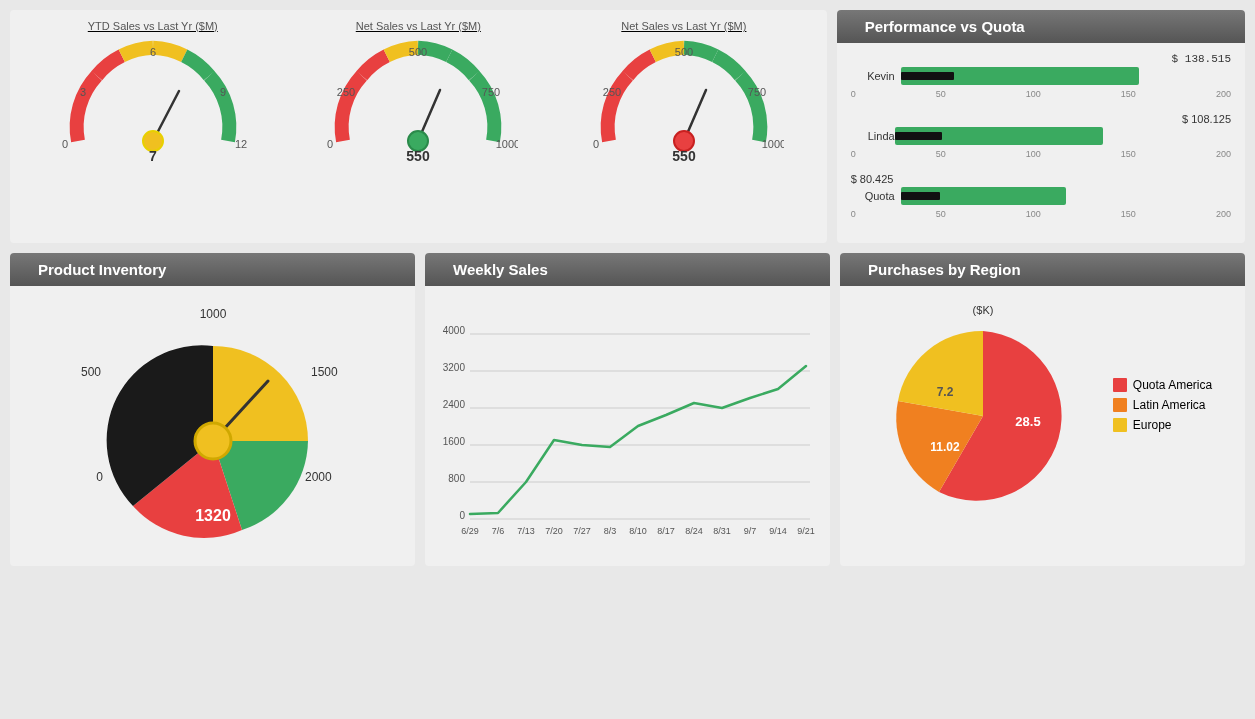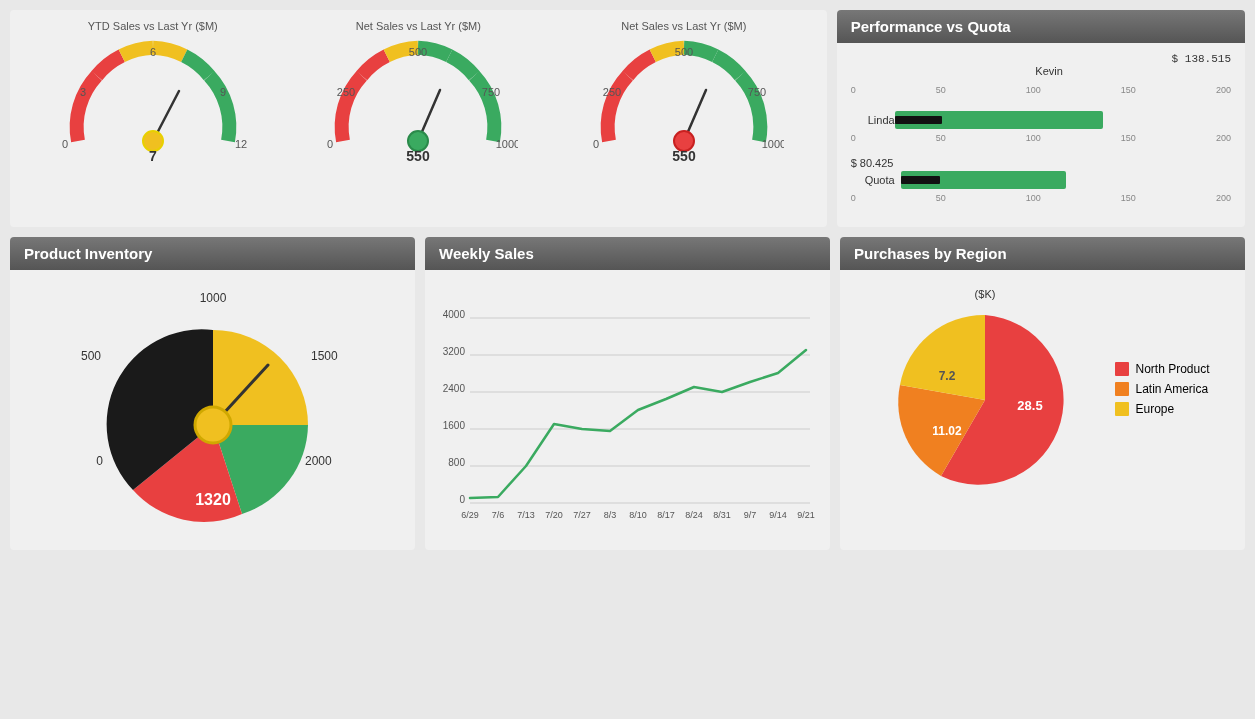--- a/index.html
+++ b/index.html
@@ -29,30 +29,31 @@
       grid-column: 1 / -1;
     }
     .panel {
       background: #f0f0f0;
       border-radius: 4px;
       overflow: hidden;
     }
     .panel-header {
       background: linear-gradient(180deg, #777 0%, #555 100%);
       color: white;
-      padding: 8px 14px;
+      padding: 8px 28px;
       font-size: 15px;
       font-weight: bold;
     }
     
     .gauges-container {
       display: flex;
       justify-content: space-around;
       align-items: center;
       padding: 10px;
+      text-decoration: underline;
     }
     .gauge-wrap {
       text-align: center;
     }
     .gauge-title {
       font-size: 11px;
       color: #555;
       margin-bottom: 4px;
     }
     .gauge-svg {
@@ -191,37 +192,40 @@
     </div>
 
     <div class="panel">
       <div class="panel-header">Performance vs Quota</div>
       <div class="perf-chart">
 
         <div class="perf-row">
           <div style="display:flex; justify-content:flex-end;">
             <span style="font-size:11px;color:#333;font-family:Liberation Mono, monospace;">$ 138.515</span>
           </div>
-          <div style="display:flex; align-items:center; gap:6px;flex-direction:column;">
+          <div style="display:flex; align-items:center; gap:6px;">
             <span style="font-size:11px;color:#333;width:44px;text-align:right;">Kevin</span>
             <div style="flex:1; position:relative; height:22px;">
               <div style="position:absolute;top:2px;left:0;height:18px;width:72%;background:#3aaa60;border-radius:2px;"></div>
               <div style="position:absolute;top:7px;left:0;height:8px;width:16%;background:#111;border-radius:1px;z-index:2;"></div>
             </div>
           </div>
           <div class="perf-axis">
             <span>0</span>
               <span>50</span>
               <span>100</span>
               <span>150</span>
               <span>200</span>
           </div>
         </div>
 
         <div class="perf-row">
+          <div style="display:flex; justify-content:flex-end;">
+            <span style="font-size:11px;color:#333;">$ 108.125</span>
+          </div>
           <div style="display:flex; align-items:center; gap:0;">
             <span style="font-size:11px;color:#333;width:44px;text-align:right;">Linda</span>
             <div style="flex:1; position:relative; height:22px;">
               <div style="position:absolute;top:2px;left:0;height:18px;width:62%;background:#3aaa60;border-radius:2px;"></div>
               <div style="position:absolute;top:7px;left:0;height:8px;width:14%;background:#111;border-radius:1px;z-index:2;"></div>
             </div>
           </div>
           <div class="perf-axis">
             <span>0</span>
               <span>50</span>
@@ -336,21 +340,21 @@
             <path d="M 110 120 L 25 105 A 85 85 0 0 1 110 35 Z" fill="#f0c020"></path>
 
             <text x="155" y="130" font-size="13" fill="white" font-weight="bold" text-anchor="middle">28.5</text>
             <text x="72" y="155" font-size="12" fill="white" font-weight="bold" text-anchor="middle">11.02</text>
             <text x="72" y="100" font-size="12" fill="#555" font-weight="bold" text-anchor="middle">7.2</text>
           </svg>
         </div>
         <div class="pie-legend">
           <div class="legend-item">
             <div class="legend-color" style="background:#e84040;"></div>
-            <span>North Product</span>
+            <span>Quota America</span>
           </div>
           <div class="legend-item">
             <div class="legend-color" style="background:#f08020;"></div>
             <span>Latin America</span>
           </div>
           <div class="legend-item">
             <div class="legend-color" style="background:#f0c020;"></div>
             <span>Europe</span>
           </div>
         </div>

